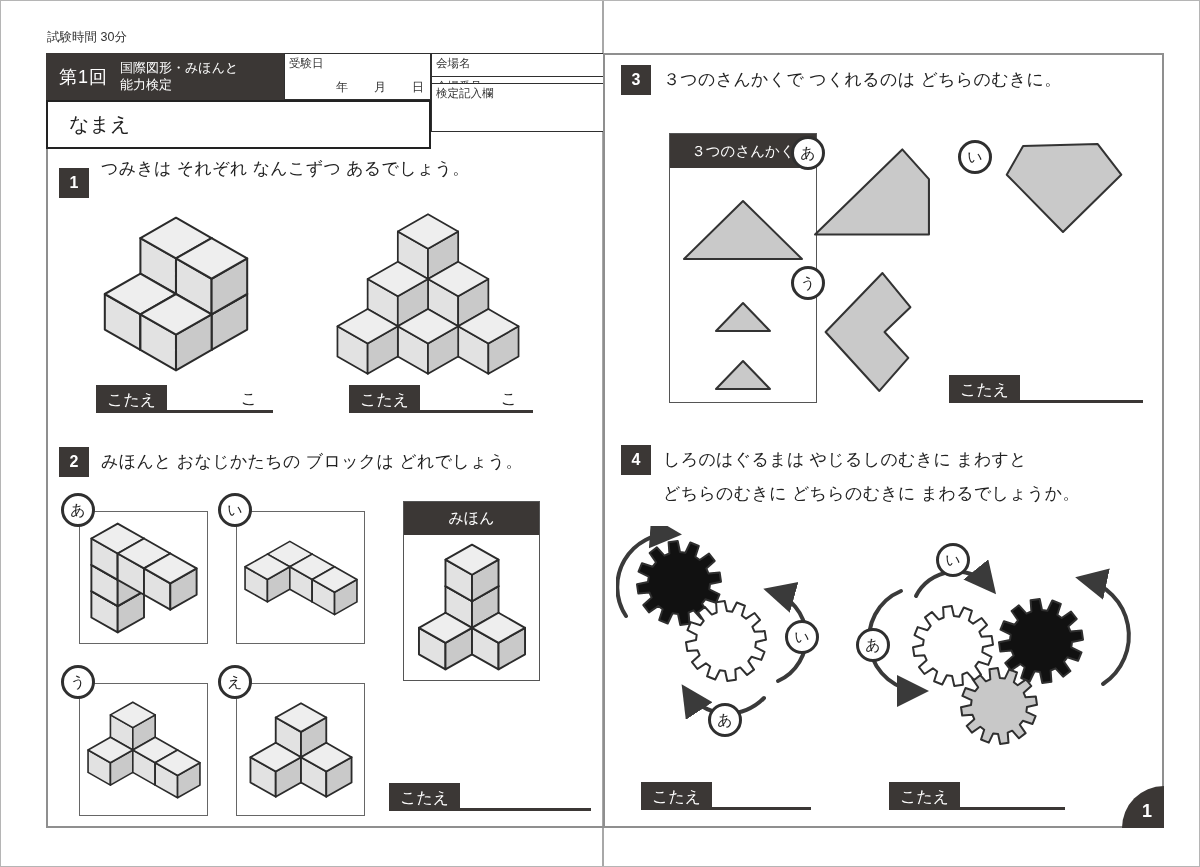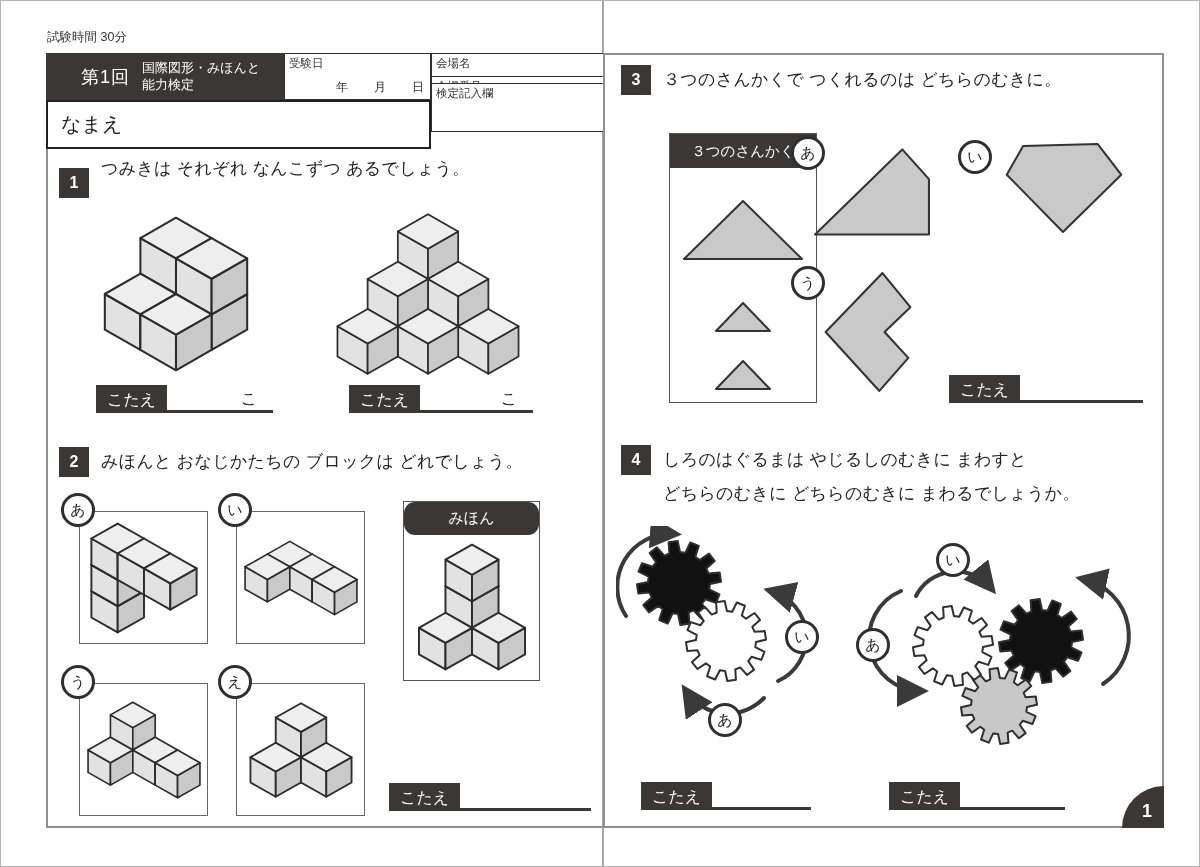--- a/index.html
+++ b/index.html
@@ -3,44 +3,44 @@
 <meta charset="utf-8">
 <style>
   html,body{margin:0;padding:0;background:#e9e9e9;font-family:"Liberation Sans","DejaVu Sans",sans-serif;}
   .canvas{position:relative;width:1200px;height:867px;background:#ffffff;border:1px solid #b5b5b5;box-sizing:border-box;overflow:hidden;color:#222;}
   .divider{position:absolute;left:601px;top:0;width:2px;height:867px;background:#a8a8a8;}
   .examtime{position:absolute;left:46px;top:28px;font-size:12.5px;color:#333;}
   
   .htable{position:absolute;left:45px;top:52px;width:558px;height:96px;}
   .cell{position:absolute;box-sizing:border-box;background:#fff;border:1.5px solid #2f2f2f;font-size:11.5px;color:#333;}
   .titlecell{left:0;top:0;width:238px;height:47px;background:#3b3735;color:#fff;border:none;display:flex;align-items:center;gap:12px;padding-left:13px;}
-  .round{font-size:18px;letter-spacing:1px;margin-left:22px;}
+  .round{font-size:18px;letter-spacing:1px;}
   .ttl{font-size:13px;line-height:1.3;}
   .datecell{left:238px;top:0;width:147px;height:47px;}
   .datecell .slab{position:absolute;left:4px;top:2px;}
   .ymd{position:absolute;right:6px;bottom:3px;font-size:12px;display:flex;gap:26px;}
   .venuename{left:385px;top:0;width:173px;height:24px;padding:2px 4px;}
   .venueno{left:385px;top:23px;width:173px;height:24px;padding:2px 4px;}
-  .namebox{left:0;top:47px;width:385px;height:49px;border:2px solid #222;display:flex;align-items:center;padding-left:13px;font-size:20px;color:#222;}
+  .namebox{left:0;top:47px;width:385px;height:49px;border:2px solid #222;display:flex;align-items:center;padding-left:21px;font-size:20px;color:#222;}
   .entrybox{left:385px;top:30px;width:173px;height:49px;padding:2px 4px;}
   
   .lframe{position:absolute;left:45px;top:148px;width:557px;height:679px;border-left:2px solid #8f8f8f;border-bottom:2px solid #8f8f8f;box-sizing:border-box;}
   .rframe{position:absolute;left:602px;top:52px;width:561px;height:775px;border:2px solid #8f8f8f;box-sizing:border-box;}
   .qnum{position:absolute;width:30px;height:30px;background:#3b3735;color:#fff;font-size:16px;font-weight:bold;display:flex;align-items:center;justify-content:center;}
   .qtext{position:absolute;font-size:17px;line-height:30px;color:#222;letter-spacing:0.3px;white-space:nowrap;}
   .cubesvg{position:absolute;}
   
   .answer{position:absolute;display:flex;align-items:flex-end;height:34px;}
   .alabel{background:#3b3735;color:#fff;font-size:16px;padding:5px 11px 4px;line-height:1.2;}
   .aline{flex:1;border-bottom:3.5px solid #3b3735;height:100%;display:flex;align-items:flex-end;justify-content:flex-end;padding-right:16px;font-size:16px;color:#222;}
   
   .obox{position:absolute;border:1.6px solid #666;background:#fff;display:flex;align-items:center;justify-content:center;box-sizing:border-box;}
   .clabel{position:absolute;width:34px;height:34px;border:3px solid #2f2f2f;border-radius:50%;background:#fff;display:flex;align-items:center;justify-content:center;font-size:15px;color:#222;z-index:3;box-sizing:border-box;}
   .mihon{position:absolute;left:402px;top:500px;width:137px;height:180px;border:1.6px solid #555;box-sizing:border-box;background:#fff;}
-  .mihon .mhead{height:33px;background:#3b3735;color:#fff;display:flex;align-items:center;justify-content:center;font-size:15px;border-radius:11px;}
+  .mihon .mhead{height:33px;background:#3b3735;color:#fff;display:flex;align-items:center;justify-content:center;font-size:15px;}
   .mihon .mbody{display:flex;align-items:center;justify-content:center;height:143px;}
   
   .panel{position:absolute;left:620px;top:132px;width:148px;height:270px;border:1.6px solid #555;box-sizing:border-box;background:#fff;margin-left:48px;}
   .panel .phead{height:34px;background:#3b3735;color:#fff;display:flex;align-items:center;justify-content:center;font-size:14.5px;}
   .panel .pbody{display:flex;align-items:center;justify-content:center;height:232px;}
   .shapesvg{position:absolute;}
   .gearsvg{position:absolute;}
   .arrow{fill:none;stroke:#3a3a3a;stroke-width:4;stroke-linecap:round;}
   .pagenum{position:absolute;left:1121px;top:785px;width:42px;height:42px;background:#3b3735;border-top-left-radius:100%;color:#fff;font-size:18px;font-weight:bold;display:flex;align-items:flex-end;justify-content:flex-end;padding:0 12px 6px 0;box-sizing:border-box;}
 </style>

